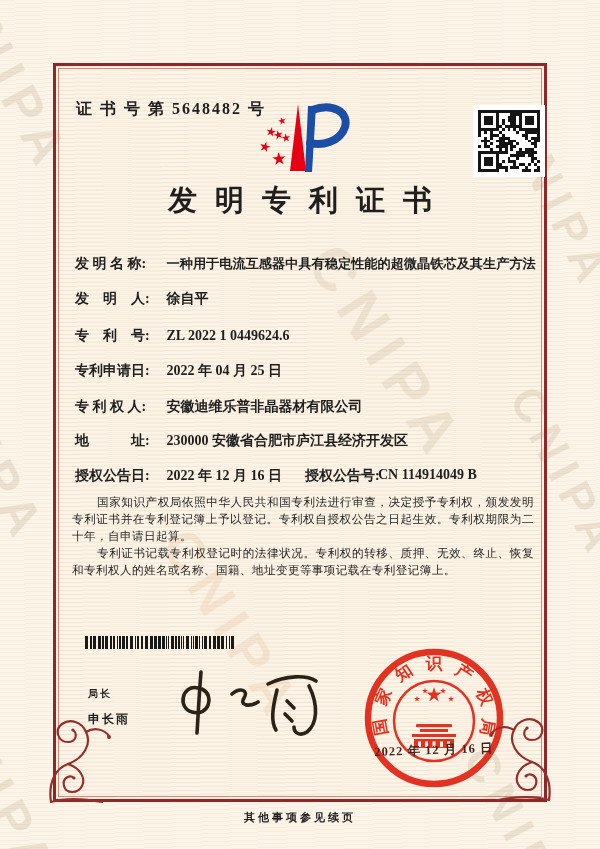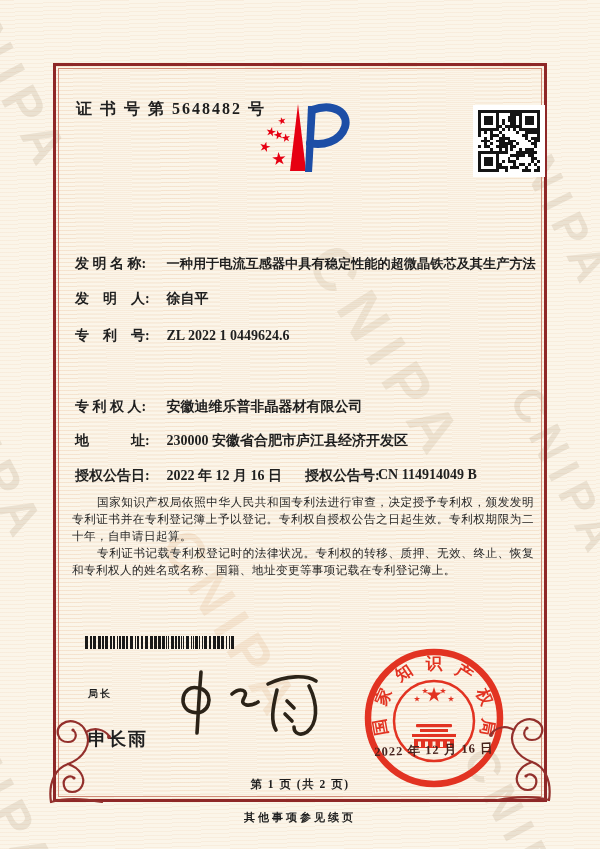--- a/index.html
+++ b/index.html
@@ -37,21 +37,21 @@
   .flabel2{position:absolute;left:230px;}
   .fvalue2{position:absolute;left:303px;}
   
   .para{position:absolute;left:72px;width:462px;font-size:11.6px;line-height:17px;letter-spacing:0.4px;
         text-indent:25px;text-align:justify;color:#262626;font-weight:500;z-index:2;}
   
   .barcode{position:absolute;left:85px;top:636px;height:13px;z-index:2;font-size:0;white-space:nowrap;}
   .barcode i{display:inline-block;height:13px;background:#191919;}
   
   .director-label{position:absolute;left:88px;top:687px;font-size:10px;font-weight:700;letter-spacing:2px;z-index:2;}
-  .director-name{position:absolute;left:88px;top:711px;font-size:18px;font-weight:700;letter-spacing:2px;z-index:2;margin-top:16px;}
+  .director-name{position:absolute;left:88px;top:711px;font-size:12px;font-weight:700;letter-spacing:2px;z-index:2;}
   .signature{position:absolute;left:168px;top:666px;z-index:3;}
   
   .seal{position:absolute;left:357px;top:641px;width:154px;height:154px;z-index:3;}
   .seal svg{position:absolute;inset:0;}
   .seal-arc{position:absolute;inset:0;}
   .seal-arc span{position:absolute;font-size:16.5px;font-weight:700;color:#e23322;
                  font-family:"Liberation Serif","DejaVu Serif",serif;}
   .seal-date{position:absolute;left:357px;top:742px;width:154px;text-align:center;font-size:12.5px;font-weight:700;
              color:#47231d;letter-spacing:1px;transform:rotate(-2deg);z-index:4;}
   
@@ -345,32 +345,37 @@
         <rect x="6" y="20" width="1" height="1" fill="#151515"></rect>
         <rect x="9" y="20" width="1" height="1" fill="#151515"></rect>
         <rect x="15" y="20" width="1" height="1" fill="#151515"></rect>
         <rect x="16" y="20" width="1" height="1" fill="#151515"></rect>
         <rect x="17" y="20" width="1" height="1" fill="#151515"></rect>
         <rect x="19" y="20" width="1" height="1" fill="#151515"></rect>
         <rect x="20" y="20" width="1" height="1" fill="#151515"></rect>
       </svg>
   </div>
 
+  <div class="title">发明专利证书</div>
 
   <div class="field-row" style="top:255px">
     <span class="flabel">发 明 名 称:</span>
     <span class="fvalue fvalue-long">一种用于电流互感器中具有稳定性能的超微晶铁芯及其生产方法</span>
   </div>
   <div class="field-row" style="top:290px">
     <span class="flabel">发　明　人:</span>
     <span class="fvalue">徐自平</span>
   </div>
   <div class="field-row" style="top:327px">
     <span class="flabel">专　利　号:</span>
     <span class="fvalue">ZL 2022 1 0449624.6</span>
+  </div>
+  <div class="field-row" style="top:362px">
+    <span class="flabel">专利申请日:</span>
+    <span class="fvalue">2022 年 04 月 25 日</span>
   </div>
   <div class="field-row" style="top:398px">
     <span class="flabel">专 利 权 人:</span>
     <span class="fvalue">安徽迪维乐普非晶器材有限公司</span>
   </div>
   <div class="field-row" style="top:432px">
     <span class="flabel">地　　　址:</span>
     <span class="fvalue">230000 安徽省合肥市庐江县经济开发区</span>
   </div>
   <div class="field-row" style="top:467px">
@@ -453,16 +458,15 @@
       <path d="M23,96 C20,76 28,62 40,58 C56,52 64,38 58,26 C54,16 42,12 34,18 C26,24 30,36 40,36 C48,36 50,28 45,24"></path>
       <path d="M40,58 C52,62 58,72 54,80 C50,88 38,88 36,80 C34,72 42,68 46,72"></path>
       <path d="M23,96 C40,91 58,93 74,96"></path>
       <path d="M58,26 C66,21 76,23 81,30"></path>
       <circle cx="45" cy="24" r="1.6" fill="#93302c" stroke="none"></circle>
       <circle cx="46" cy="72" r="1.6" fill="#93302c" stroke="none"></circle>
       <circle cx="81" cy="31" r="2" fill="#93302c" stroke="none"></circle>
     </svg>
   </div>
 
-  <div class="page-footer">第 1 页 (共 2 页)</div>
   <div class="cont-note">其他事项参见续页</div>
 
 </div>
 
 </body></html>

